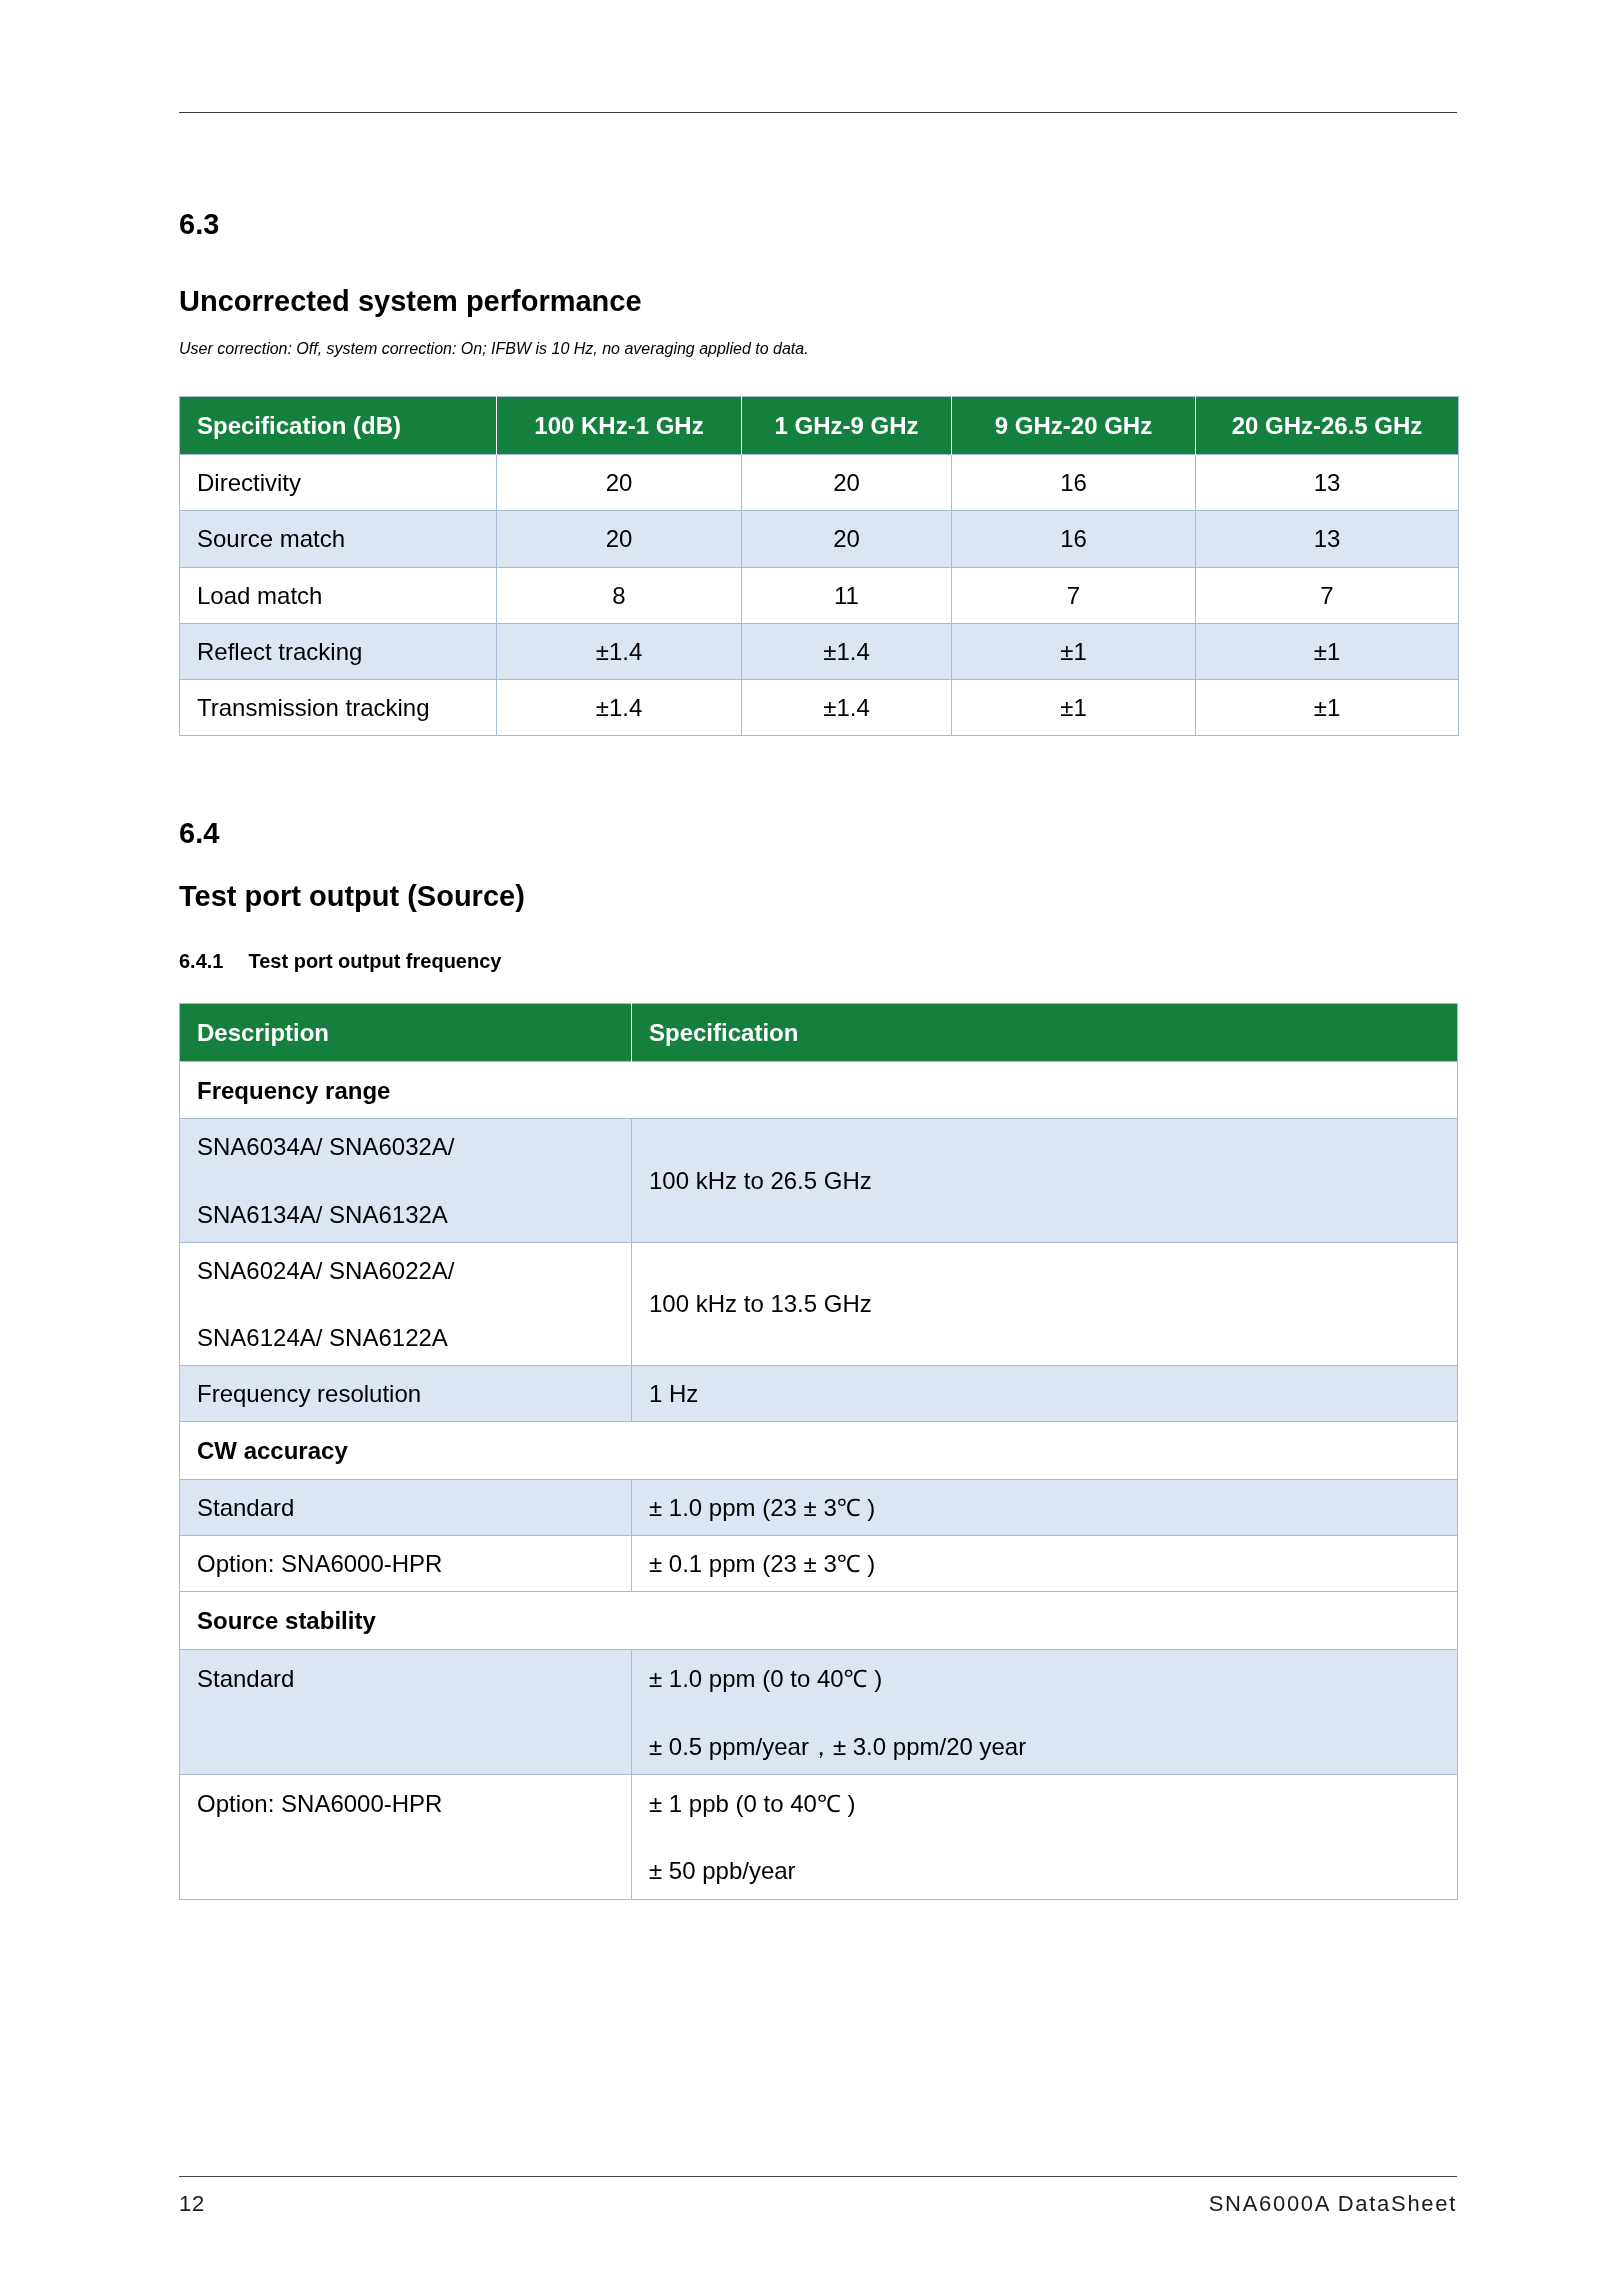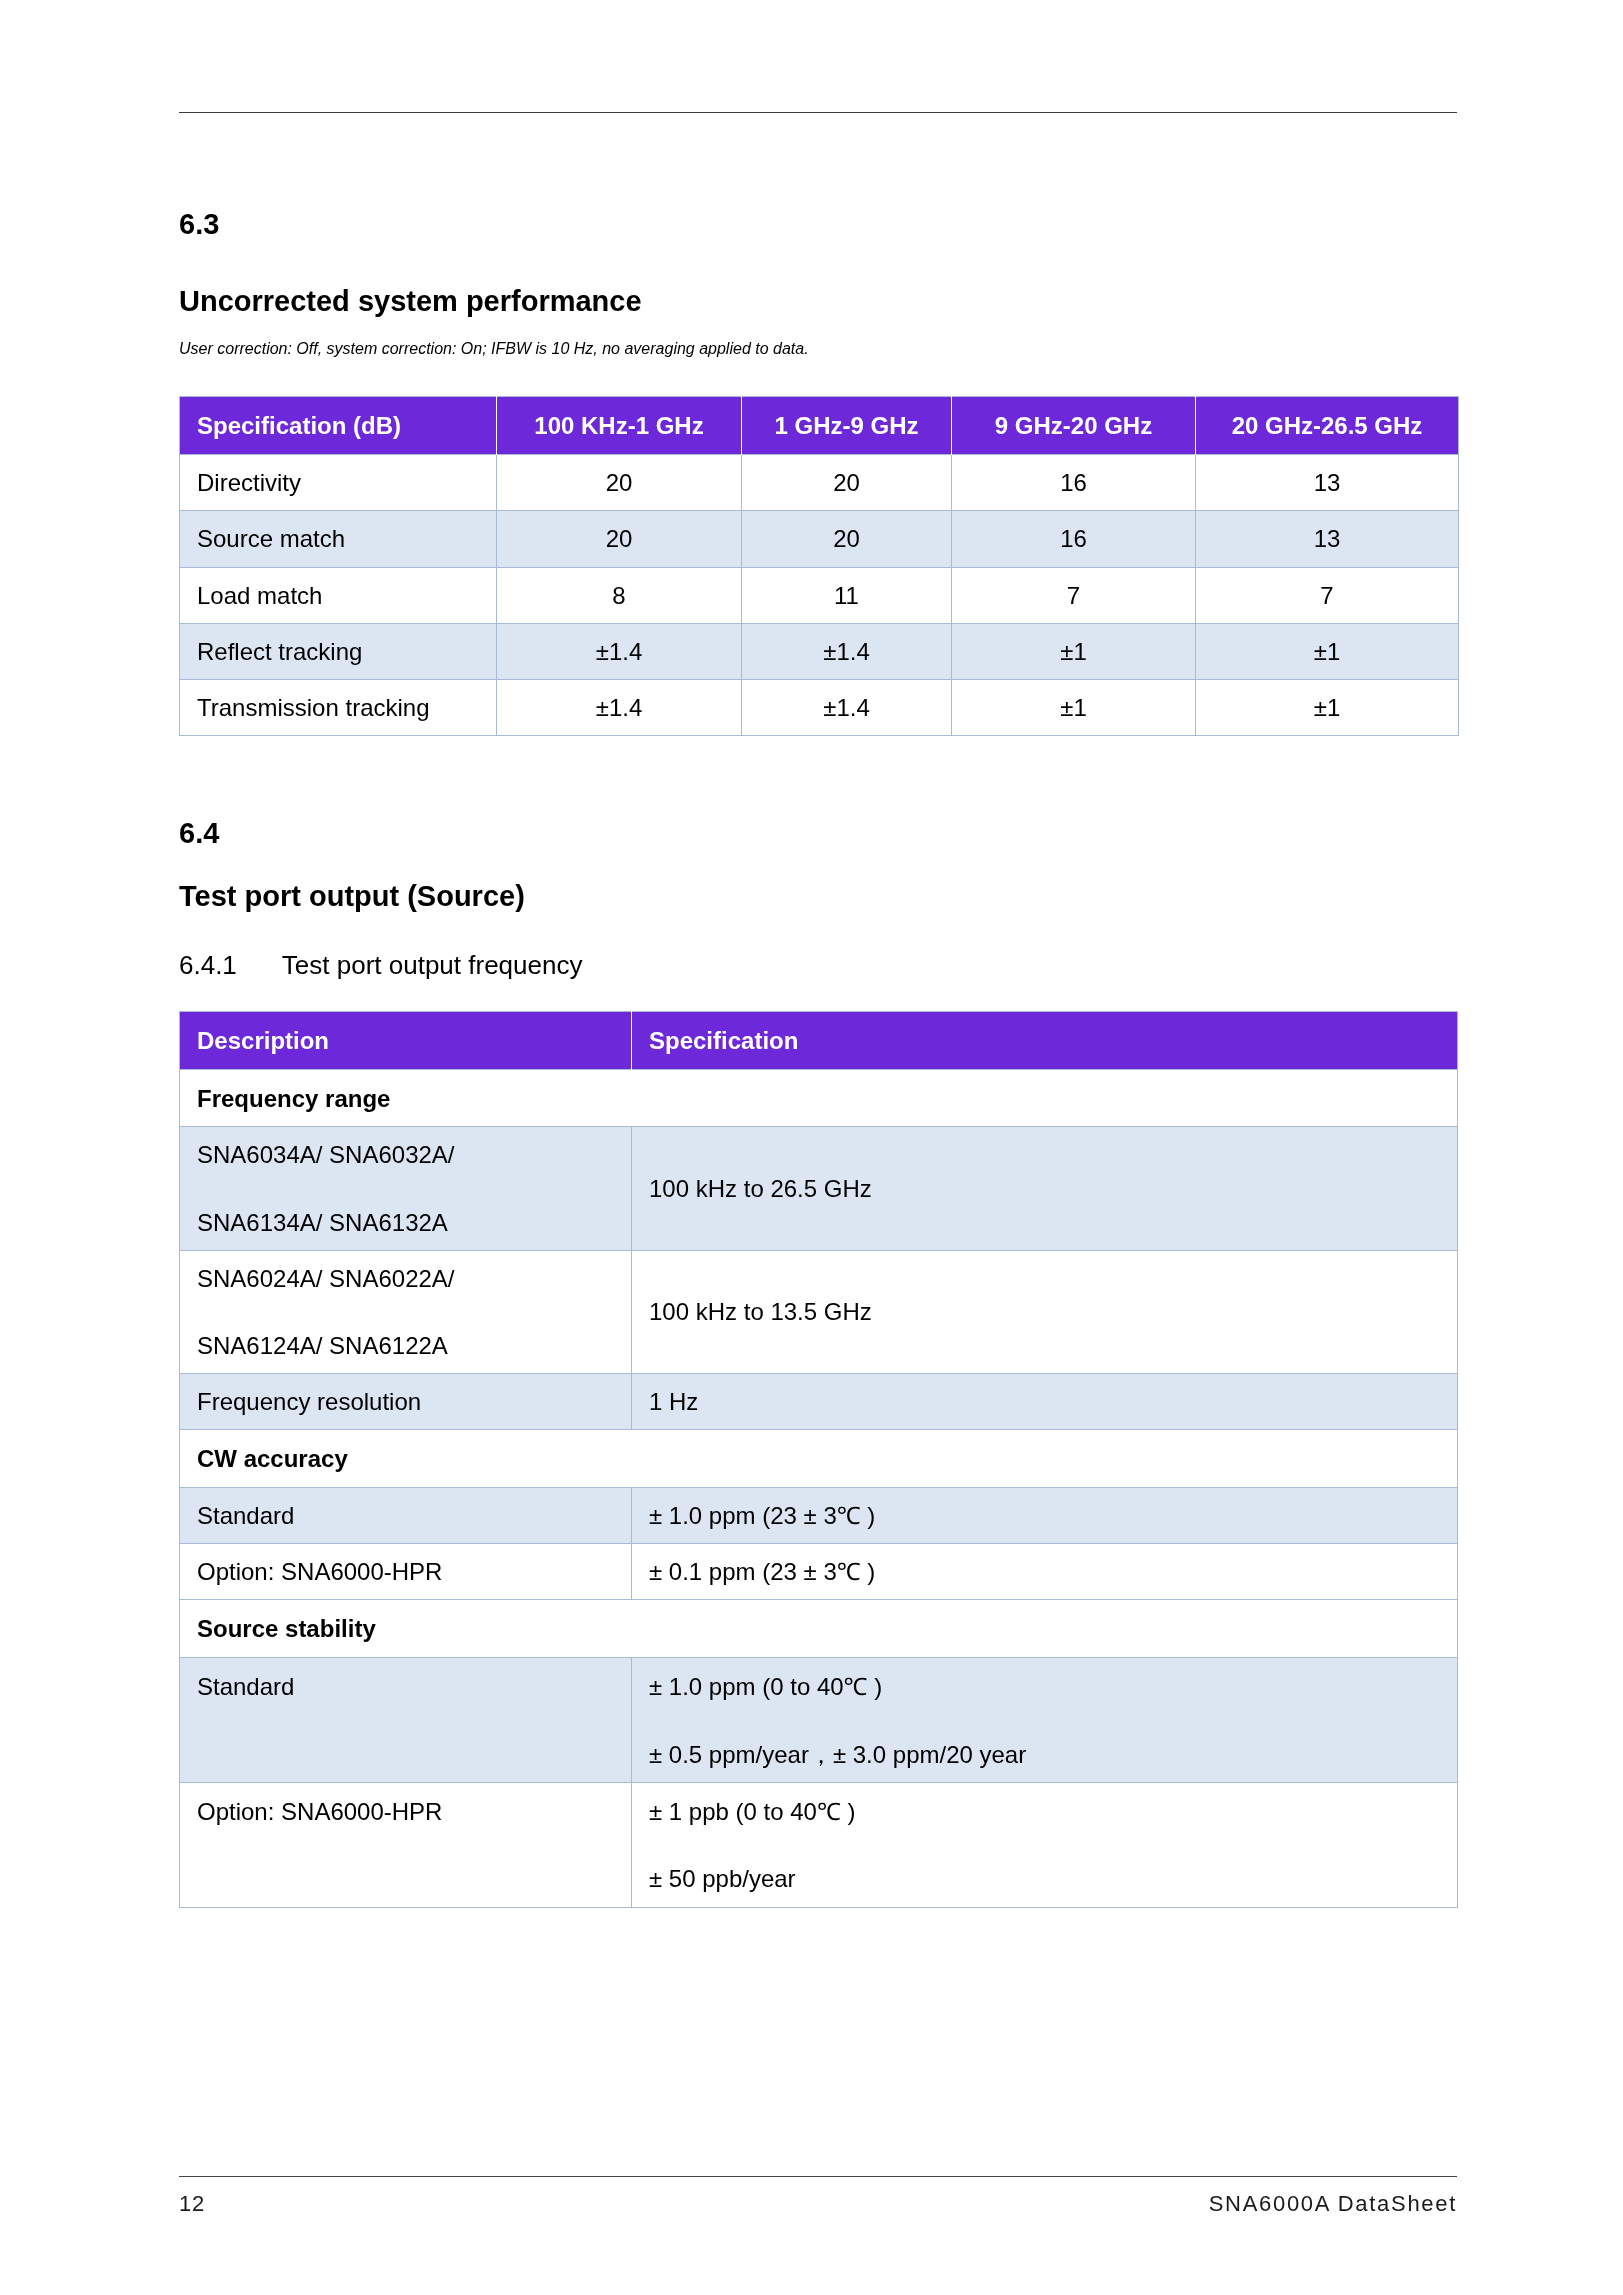--- a/index.html
+++ b/index.html
@@ -25,31 +25,31 @@
   .header-rule { border-bottom: 1.7px solid #3a3a3a; margin-top: 6.8px; }
 
   
   .section-heading {
     display: flex; gap: 44px;
     font-size: 29px; font-weight: bold; color: #000; flex-direction: column;
   }
   .h63 { margin-top: 95px; }
   .h64 { margin-top: 81px; gap: 30px; }
   .sub-heading {
-    display: flex; gap: 45px;
-    font-size: 26px; font-weight: normal;
+    display: flex; gap: 25px;
+    font-size: 20px; font-weight: bold;
     margin-top: 37px;
   }
   .intro-text { margin-top: 20px; font-size: 16px; line-height: 1.35; font-style: italic; }
 
   
   table { border-collapse: collapse; width: 100%; table-layout: fixed; font-size: 24px; }
   .tbl { margin-top: 37px; border: 0.8px solid #a9bad4; }
   th {
-    background: #6d28d9; color: #ffffff; font-weight: bold;
+    background: #15803d; color: #ffffff; font-weight: bold;
     padding: 14.4px 17px; text-align: center;
     border-right: 1.7px solid #ffffff;
   }
   th:last-child { border-right: none; }
   th.left { text-align: left; }
   td {
     border: 0.8px solid #a9bad4;
     padding: 12px 17px;
     text-align: center;
     line-height: 1.3;

